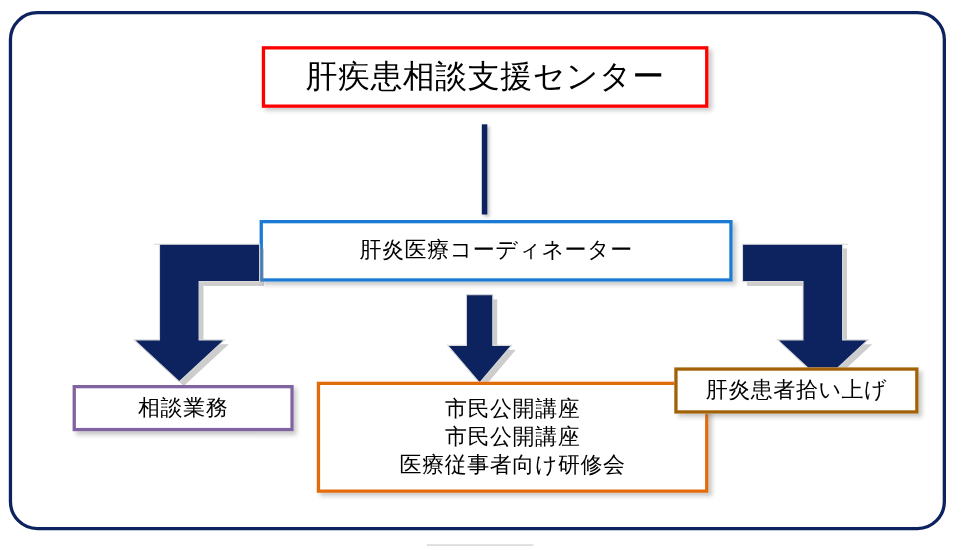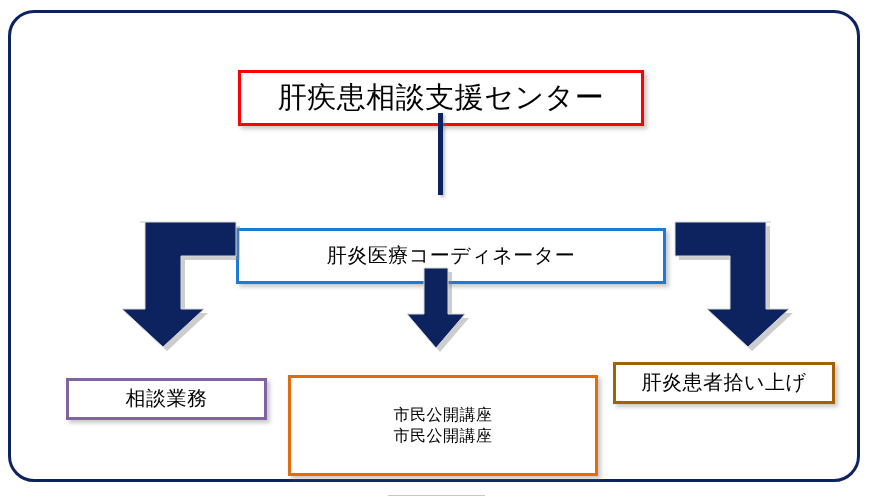--- a/index.html
+++ b/index.html
@@ -37,21 +37,20 @@
     box-sizing: border-box;
     background: #ffffff;
     display: flex;
     align-items: center;
     justify-content: center;
     text-align: center;
     color: #000000;
     line-height: 1.28;
     letter-spacing: 0.5px;
     box-shadow: 3px 3px 4px rgba(120,120,120,0.40);
-    margin-top: 28px;
   }
   .node-lines {
     display: block;
     width: 100%;
   }
   .node-line { display: block; white-space: nowrap; }
 
   
   #box-center {
     left: 238px;
@@ -76,24 +75,24 @@
     top: 350px;
     width: 201px;
     height: 42px;
     border: 3px solid #8064a2;
     font-size: 20px;
   }
   
   #box-seminars {
     left: 288px;
     top: 347px;
-    width: 310px;
+    width: 356px;
     height: 101px;
     border: 3px solid #e36c0a;
-    font-size: 16px;
+    font-size: 20px;
   }
   
   #box-patients {
     left: 613px;
     top: 334px;
     width: 222px;
     height: 42px;
     border: 3px solid #a16207;
     font-size: 20px;
   }
@@ -178,20 +177,21 @@
   <div class="node" id="box-consultation">
     <span class="node-lines">
       <span class="node-line">相談業務</span>
     </span>
   </div>
 
   <div class="node" id="box-seminars">
     <span class="node-lines">
       <span class="node-line">市民公開講座</span>
       <span class="node-line">市民公開講座</span>
+      <span class="node-line">医療従事者向け研修会</span>
     </span>
   </div>
 
   <div class="node" id="box-patients">
     <span class="node-lines">
       <span class="node-line">肝炎患者拾い上げ</span>
     </span>
   </div>
 
   <div id="bottom-artifact"></div>

